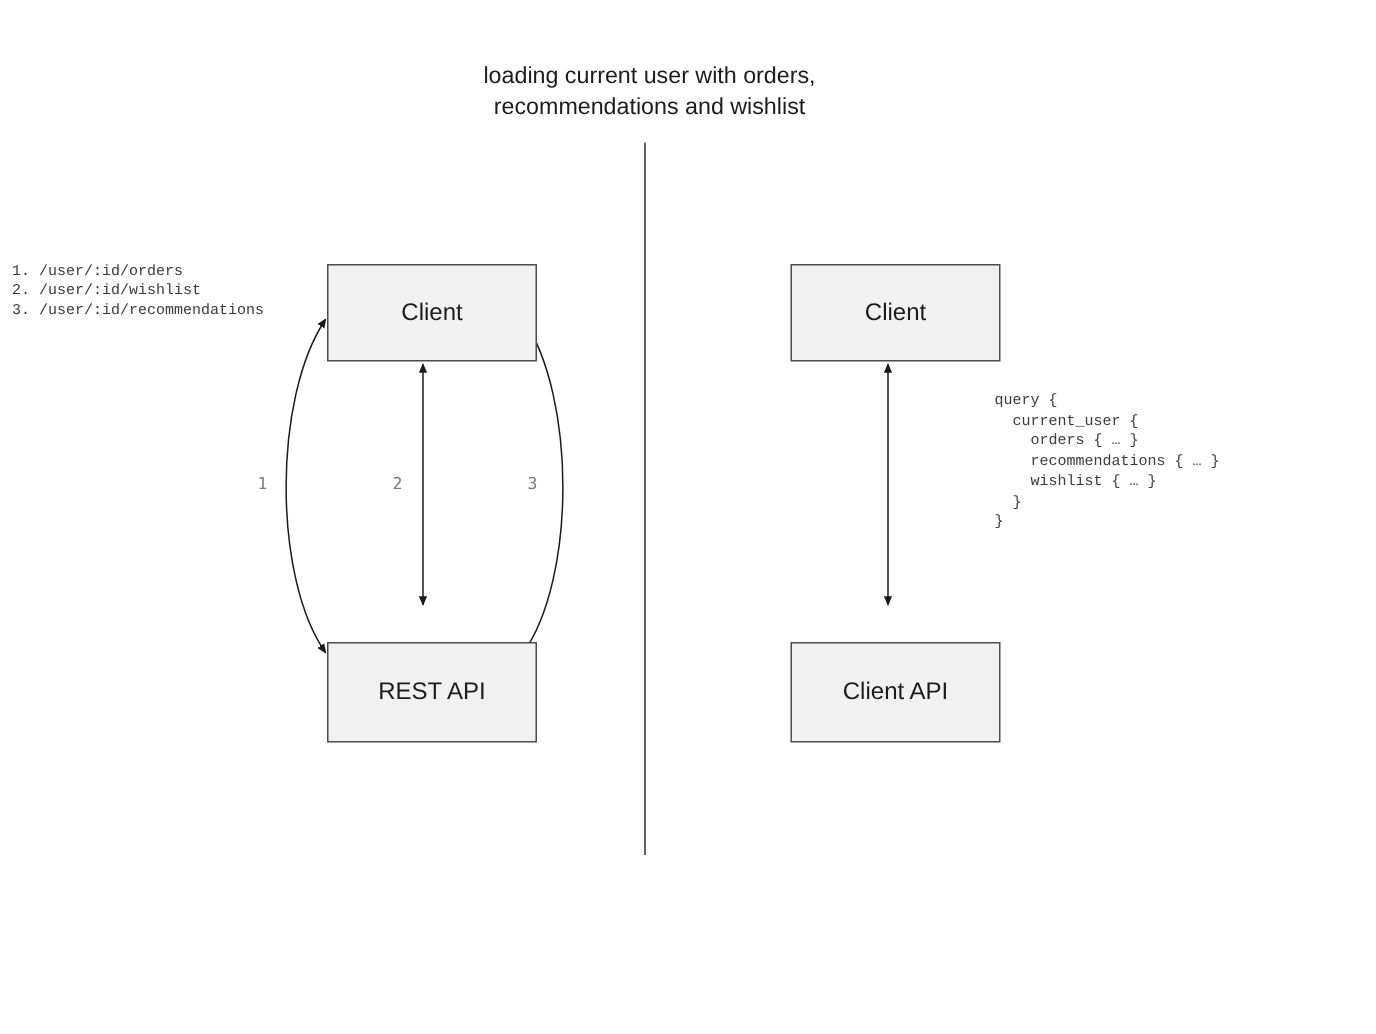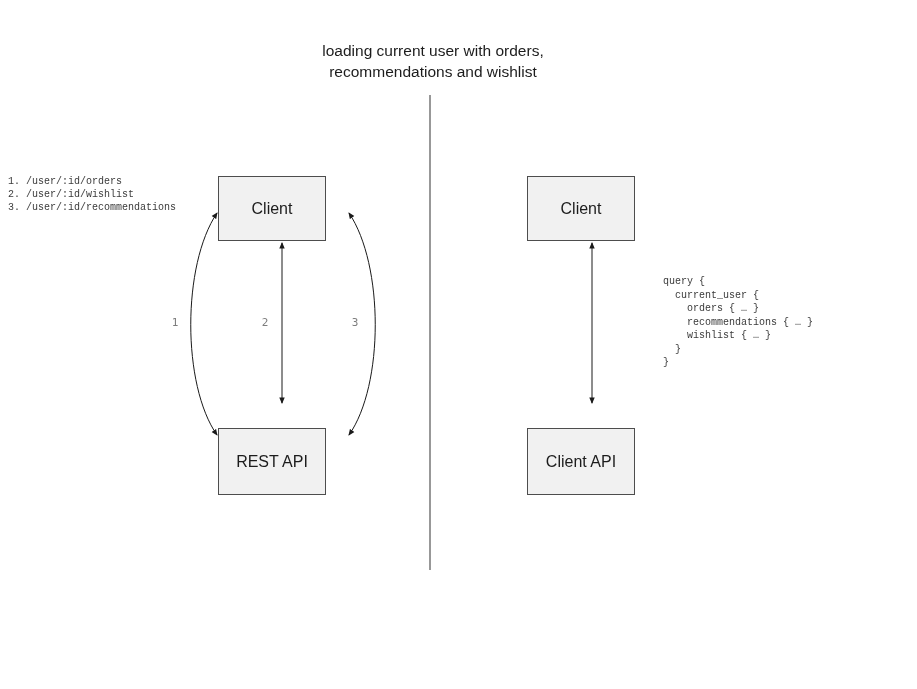--- a/index.html
+++ b/index.html
@@ -26,24 +26,24 @@
     margin-top: 18px;
   }
   .code {
     position: absolute;
     font-family: "Liberation Mono", "DejaVu Sans Mono", monospace;
     font-size: 10px;
     color: #3b3b3b;
     white-space: pre;
   }
   .endpoints { left: 8px; top: 175px; line-height: 13px; }
-  .query { left: 663px; top: 275px; line-height: 13.5px; }
+  .query { left: 663px; top: 261px; line-height: 13.5px; }
   .node {
     position: absolute;
-    width: 108px;
+    width: 140px;
     background: #f1f1f1;
     border: 1px solid #4d4d4d;
     display: flex;
     align-items: center;
     justify-content: center;
     font-size: 16px;
     color: #1c1c1c;
   }
   .node.client { height: 65px; top: 176px; }
   .node.api { height: 67px; top: 405px; margin-top: 23px; }

